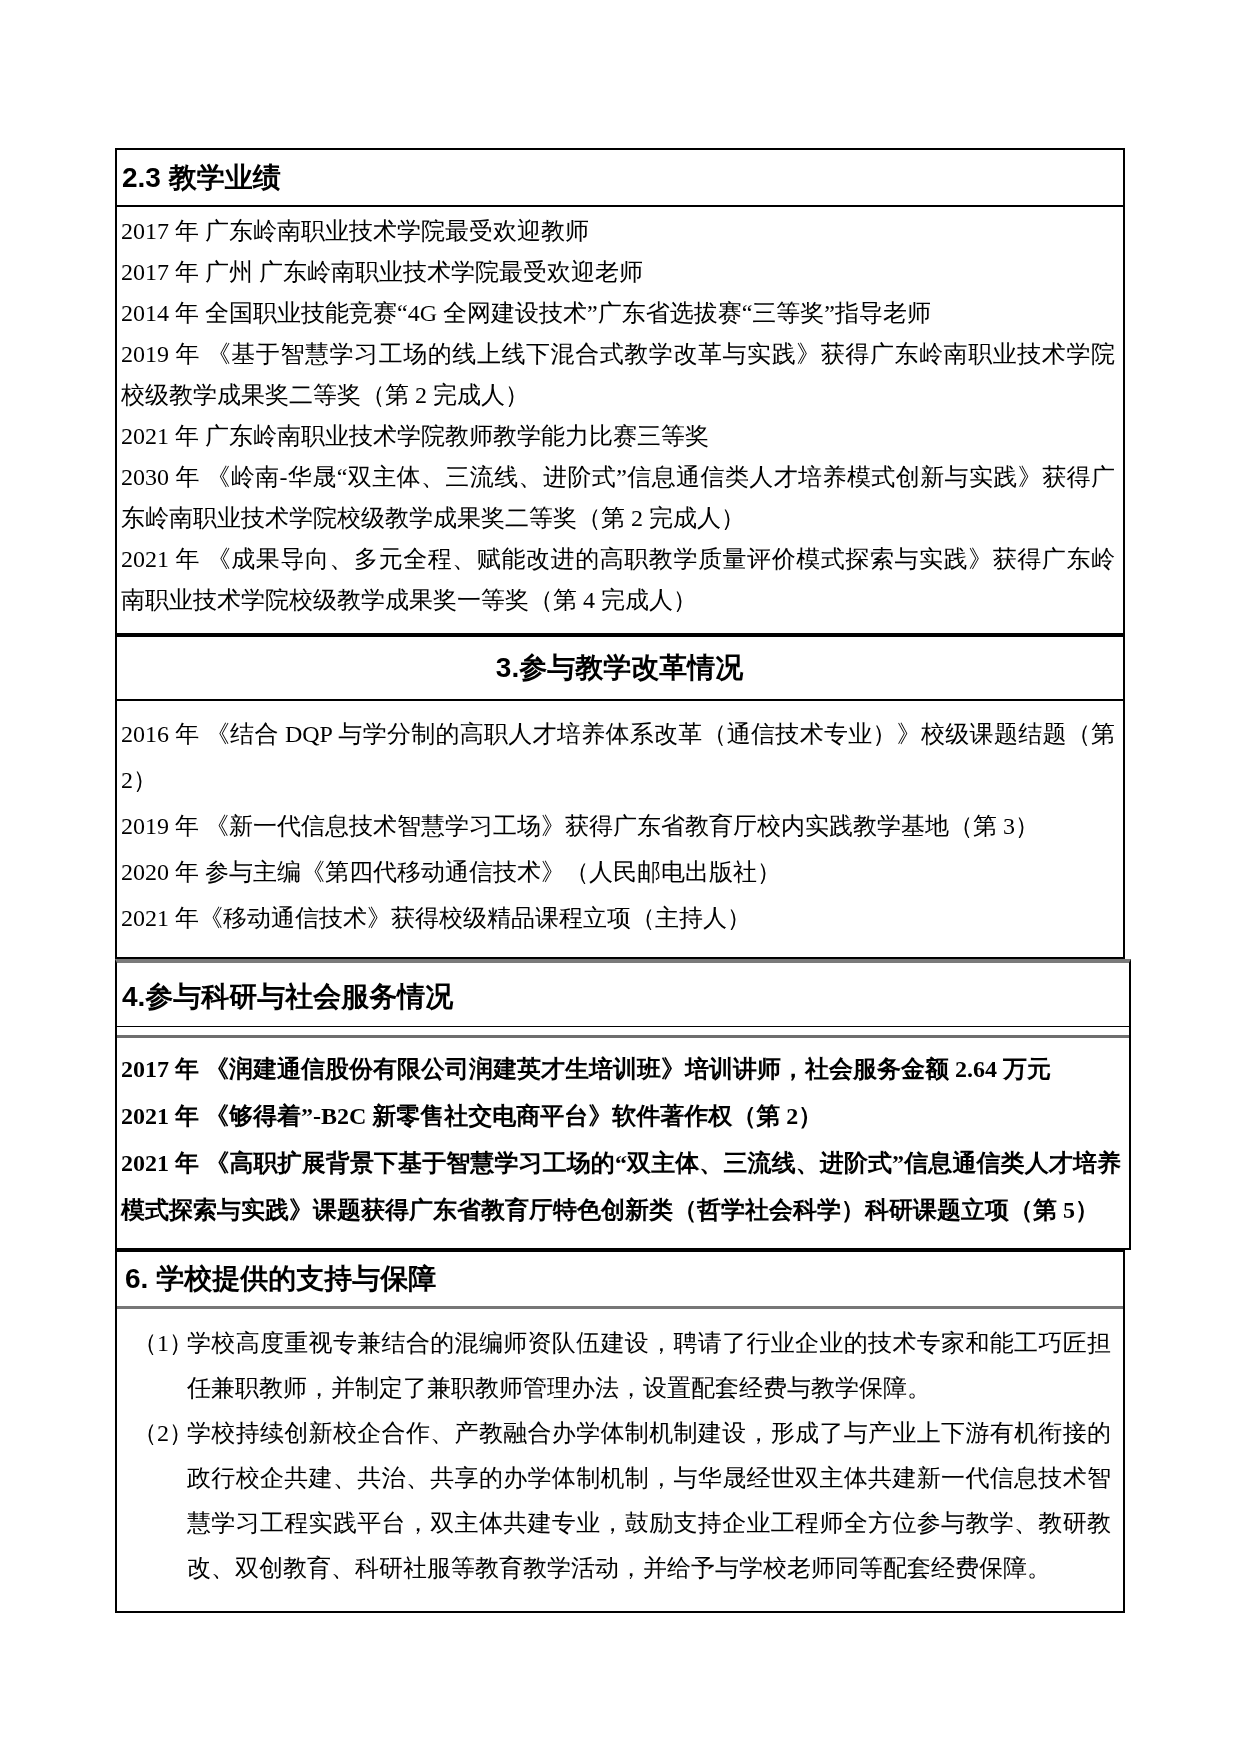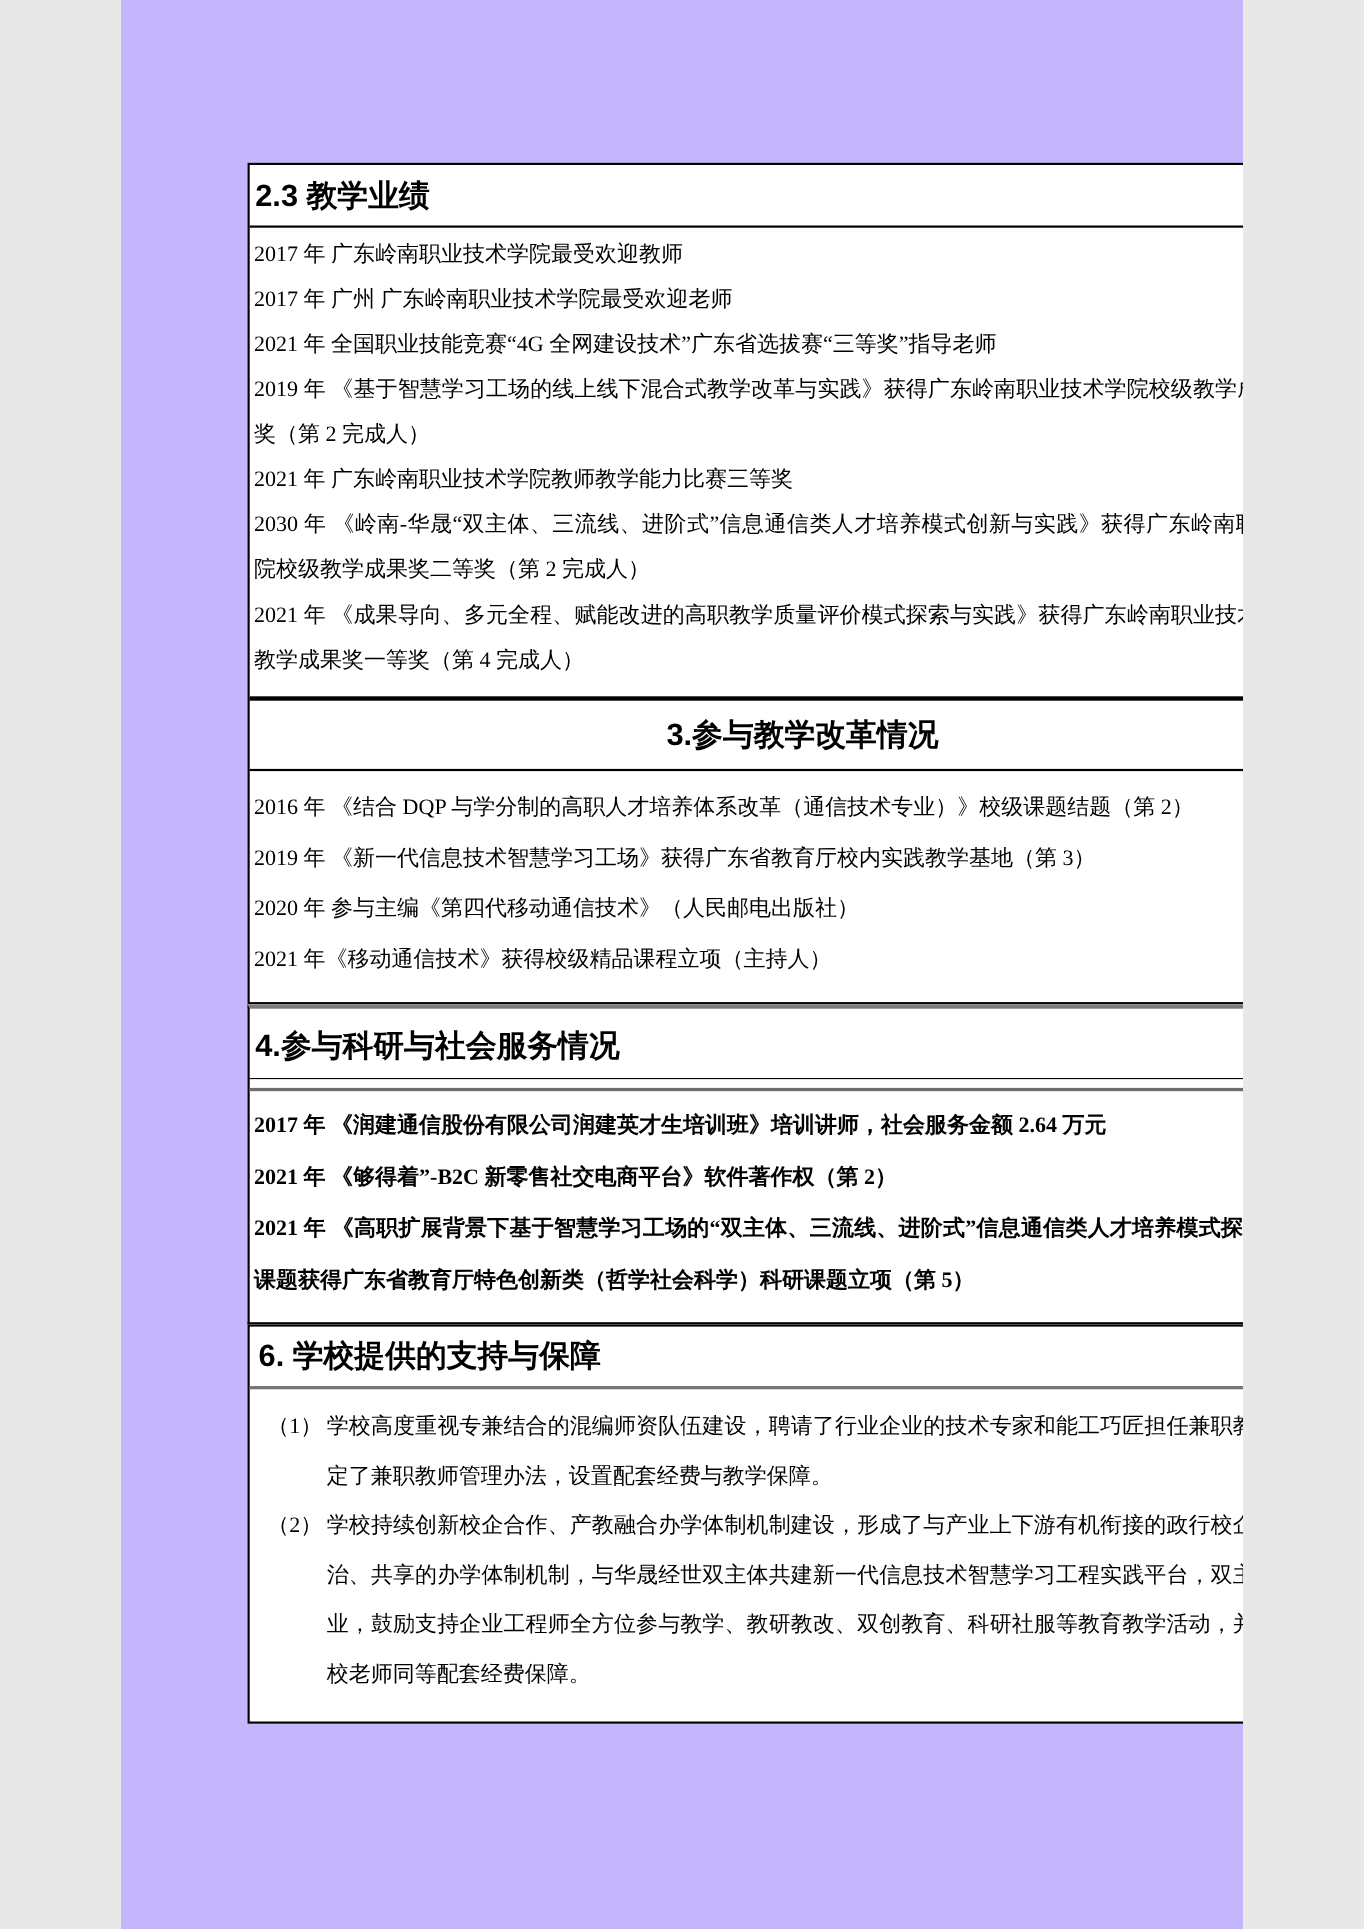--- a/index.html
+++ b/index.html
@@ -1,33 +1,33 @@
 <!DOCTYPE html>
 <html lang="zh"><head>
 <meta charset="utf-8">
 <style>
   html,body{margin:0;padding:0;background:#e8e8e8;}
   .page{
-    width:1020px;height:1754px;background:#c4b5fd;position:relative;
+    width:1240px;height:1754px;background:#ffffff;position:relative;
     margin:0 auto;overflow:hidden;
     font-family:"Liberation Serif","DejaVu Serif",serif;color:#000;
   }
   .doc{position:absolute;left:115px;top:148px;width:1010px;}
   .tbl{border:2px solid #000;background:#fff;box-sizing:border-box;}
   .tbl-research{width:1016px;border-top:4px solid #7a7a7a;}
   .sec-title{
     font-family:"Liberation Sans","DejaVu Sans",sans-serif;
     font-weight:bold;font-size:28px;line-height:36px;color:#000;
   }
   .title-23{padding:10px 6px 9px 5px;border-bottom:2px solid #000;}
   .title-3{padding:13px 6px 13px 5px;border-top:4px solid #000;border-bottom:2px solid #000;text-align:center;}
   .title-4{padding:16px 6px 11px 5px;}
   .title-5{padding:9px 6px 9px 8px;border-bottom:3px solid #777777;}
   .divider-double{height:8px;border-top:1px solid #000;border-bottom:3px solid #6e6e6e;}
-  .body{font-size:20px;color:#000;}
+  .body{font-size:24px;color:#000;}
   .body p{margin:0;text-align:justify;}
   .body-23{padding:4px 8px 12px 4px;}
   .body-23 p{line-height:41px;}
   .body-3{padding:10px 8px 16px 4px;}
   .body-3 p{line-height:46px;}
   .body-4{padding:8px 8px 14px 4px;}
   .body-4 p{line-height:47px;font-weight:bold;}
   .body-5{padding:12px 12px 20px 16px;}
   .body-5 p{line-height:45px;position:relative;padding-left:54px;}
   .body-5 .marker{position:absolute;left:0;top:0;}
@@ -36,21 +36,21 @@
 <body>
 
 <div class="page">
   <div class="doc">
 
     <div class="tbl">
       <div class="sec-title title-23">2.3 教学业绩</div>
       <div class="body body-23">
         <p>2017 年  广东岭南职业技术学院最受欢迎教师</p>
         <p>2017 年  广州  广东岭南职业技术学院最受欢迎老师</p>
-        <p>2021 年  全国职业技能竞赛“4G 全网建设技术”广东省选拔赛“三等奖”指导老师</p>
+        <p>2014 年  全国职业技能竞赛“4G 全网建设技术”广东省选拔赛“三等奖”指导老师</p>
         <p>2019 年  《基于智慧学习工场的线上线下混合式教学改革与实践》获得广东岭南职业技术学院校级教学成果奖二等奖（第 2 完成人）</p>
         <p>2021 年  广东岭南职业技术学院教师教学能力比赛三等奖</p>
         <p>2030 年  《岭南-华晟“双主体、三流线、进阶式”信息通信类人才培养模式创新与实践》获得广东岭南职业技术学院校级教学成果奖二等奖（第 2 完成人）</p>
         <p>2021 年  《成果导向、多元全程、赋能改进的高职教学质量评价模式探索与实践》获得广东岭南职业技术学院校级教学成果奖一等奖（第 4 完成人）</p>
       </div>
       <div class="sec-title title-3">3.参与教学改革情况</div>
       <div class="body body-3">
         <p>2016 年  《结合 DQP 与学分制的高职人才培养体系改革（通信技术专业）》校级课题结题（第 2）</p>
         <p>2019 年  《新一代信息技术智慧学习工场》获得广东省教育厅校内实践教学基地（第 3）</p>
         <p>2020 年  参与主编《第四代移动通信技术》（人民邮电出版社）</p>

